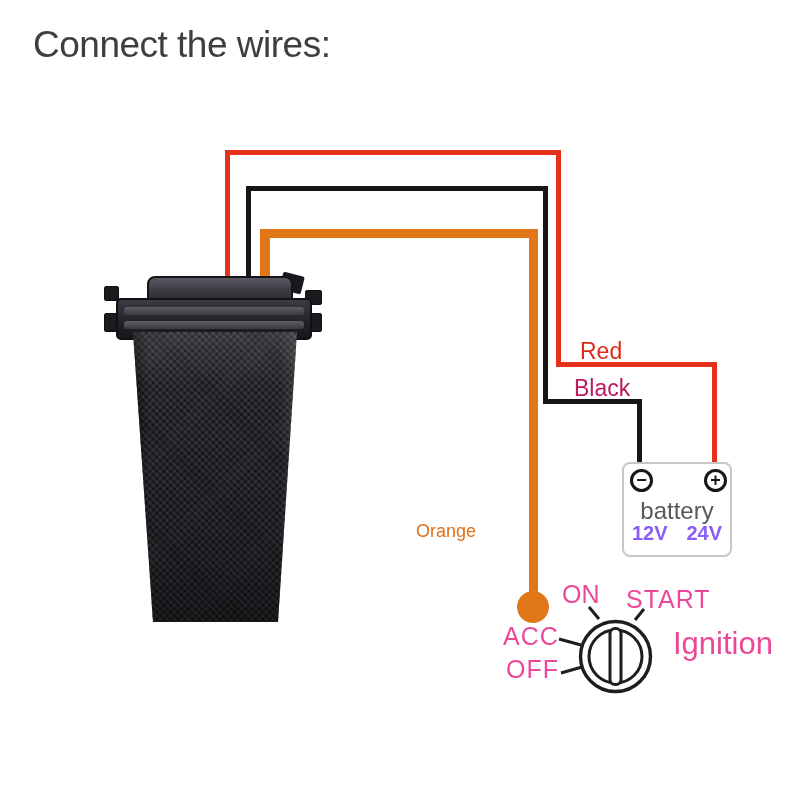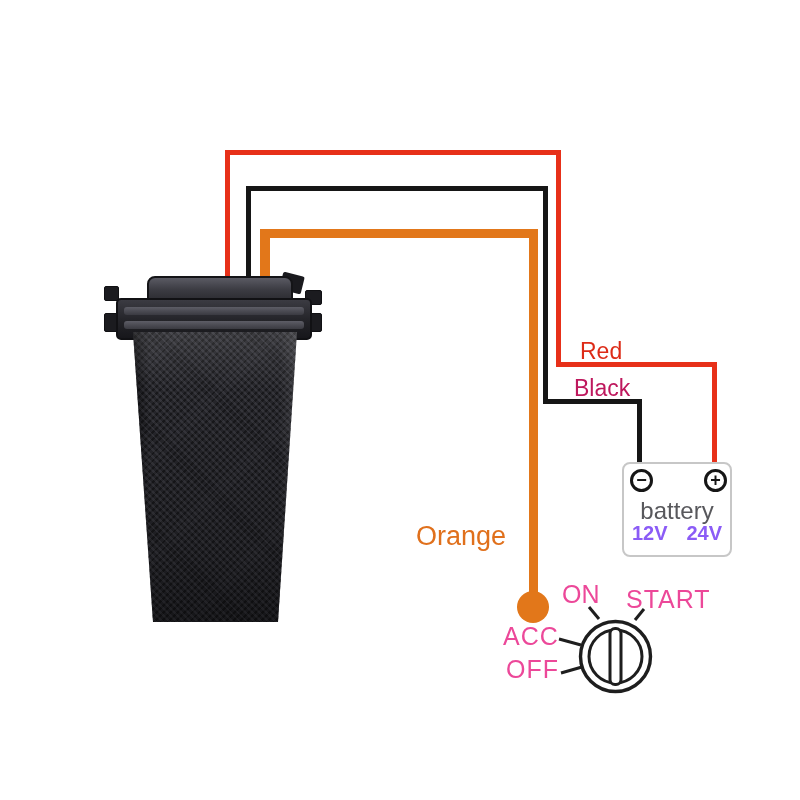--- a/index.html
+++ b/index.html
@@ -16,21 +16,21 @@
   .seg.red{background:#e73019;}
   .seg.black{background:#161616;}
   .seg.orange{background:#e2771a;}
   .orange-dot{position:absolute;left:517px;top:591px;width:32px;height:32px;
               border-radius:50%;background:#e2771a;z-index:2;}
 
   
   .wire-label{position:absolute;z-index:3;font-weight:400;white-space:nowrap;}
   .label-red{left:580px;top:338px;font-size:23px;color:#dd2b17;}
   .label-black{left:574px;top:375px;font-size:23px;color:#be185d;}
-  .label-orange{left:416px;top:521px;font-size:27px;color:#e0701c;}
+  .label-orange{left:416px;top:521px;font-size:18px;color:#e0701c;}
 
   
   .device{position:absolute;left:104px;top:274px;width:224px;height:352px;z-index:2;}
   .dev-part{position:absolute;}
   .cap-spur{left:177px;top:0px;width:22px;height:18px;background:#1a1a1e;
             transform:rotate(14deg);border-radius:2px;}
   .cap{left:43px;top:2px;width:146px;height:34px;
        background:linear-gradient(180deg,#5a5a63 0%,#3c3c43 38%,#202025 100%);
        border:2px solid #141417;border-radius:8px 8px 3px 3px;box-sizing:border-box;}
   .tab{background:#1b1b1f;border:1px solid #101013;border-radius:2px;box-sizing:border-box;}
@@ -76,20 +76,21 @@
   .pos-start{left:626px;top:577px;font-size:25px;letter-spacing:1px;margin-top:8px;}
   .pos-acc{left:503px;top:622px;font-size:25px;letter-spacing:1px;}
   .pos-off{left:506px;top:655px;font-size:25px;letter-spacing:1px;}
   .ign-key-label{left:673px;top:626px;font-size:31px;line-height:36px;}
 </style>
 </head>
 <body>
 
 <div class="stage">
 
+  <h1 class="title">Connect the wires:</h1>
 
   <div class="seg red" style="left:225px;top:150px;width:5px;height:132px"></div>
   <div class="seg red" style="left:225px;top:150px;width:336px;height:5px"></div>
   <div class="seg red" style="left:556px;top:150px;width:5px;height:217px"></div>
   <div class="seg red" style="left:556px;top:362px;width:161px;height:5px"></div>
   <div class="seg red" style="left:712px;top:362px;width:5px;height:103px"></div>
 
   <div class="seg black" style="left:246px;top:186px;width:5px;height:96px"></div>
   <div class="seg black" style="left:246px;top:186px;width:302px;height:5px"></div>
   <div class="seg black" style="left:543px;top:186px;width:5px;height:218px"></div>
@@ -141,15 +142,16 @@
     <line x1="99" y1="14" x2="90" y2="25" stroke="#1e1e1e" stroke-width="3"></line>
     <line x1="14" y1="44" x2="36" y2="50" stroke="#1e1e1e" stroke-width="3"></line>
     <line x1="16" y1="78" x2="37" y2="72" stroke="#1e1e1e" stroke-width="3"></line>
   </svg>
 
   <div class="ign-label pos-on">ON</div>
   <div class="ign-label pos-start">START</div>
   <div class="ign-label pos-acc">ACC</div>
   <div class="ign-label pos-off">OFF</div>
   <div class="ign-label ign-key-label">
+    <div>Ignition</div>
   </div>
 
 </div>
 
 </body></html>

